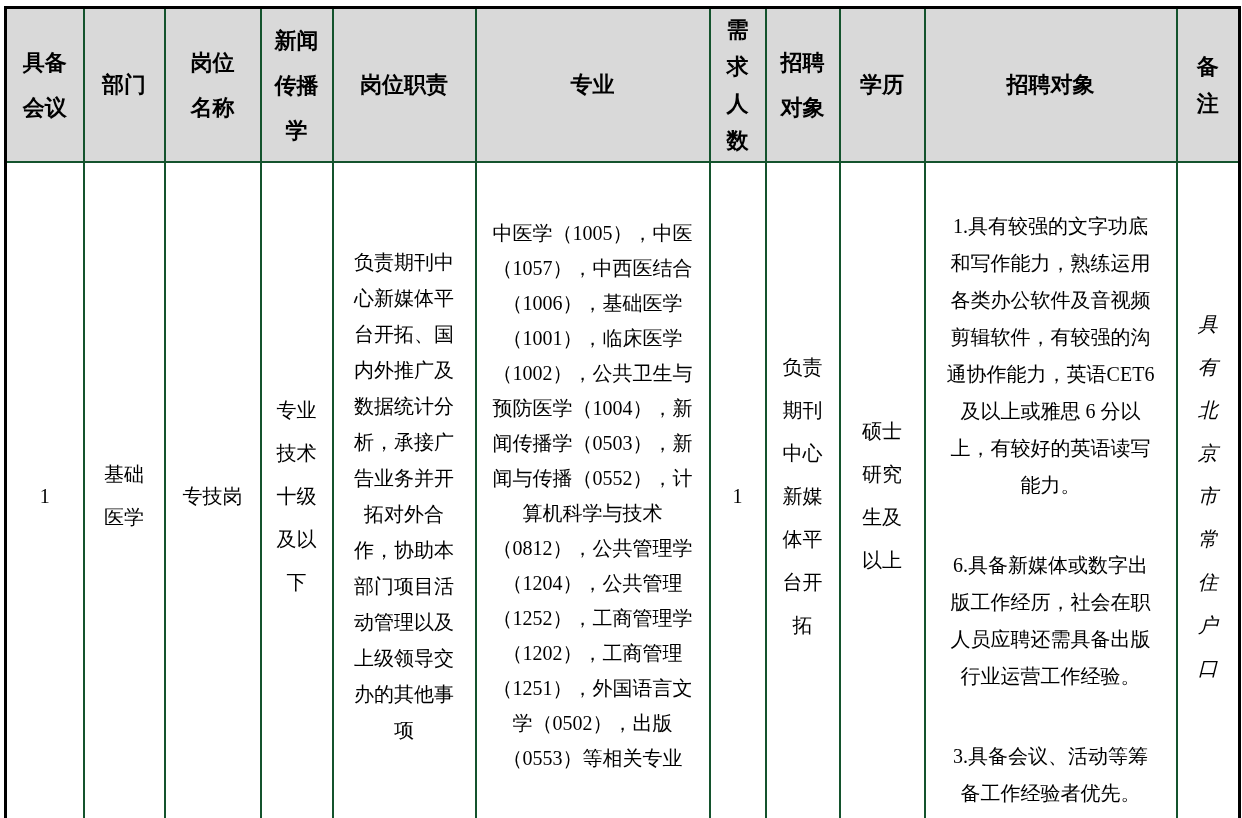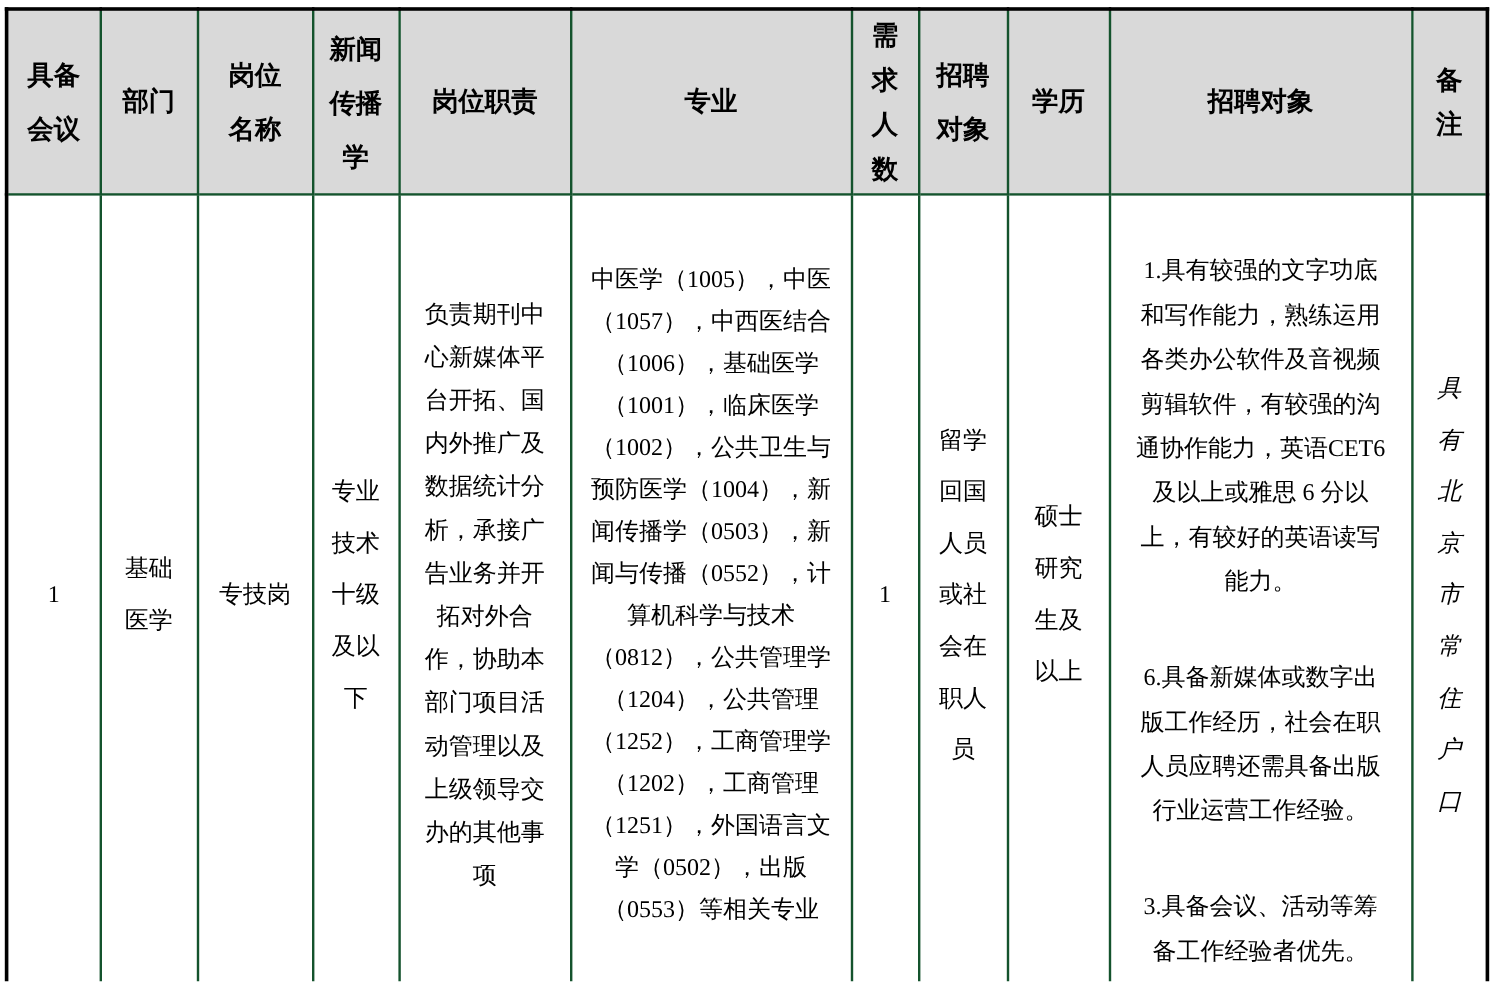--- a/index.html
+++ b/index.html
@@ -92,21 +92,21 @@
     </thead>
     <tbody>
       <tr>
         <td class="cell-headcount"><span>1</span></td>
         <td><span class="wrap w2">基础医学</span></td>
         <td><span>专技岗</span></td>
         <td><span class="wrap w2">专业技术十级及以下</span></td>
         <td><span class="wrap w-duties">负责期刊中心新媒体平台开拓、国内外推广及数据统计分析，承接广告业务并开拓对外合作，协助本部门项目活动管理以及上级领导交办的其他事项</span></td>
         <td><span class="wrap w-majors">中医学（1005），中医（1057），中西医结合（1006），基础医学（1001），临床医学（1002），公共卫生与预防医学（1004），新闻传播学（0503），新闻与传播（0552），计算机科学与技术（0812），公共管理学（1204），公共管理（1252），工商管理学（1202），工商管理（1251），外国语言文学（0502），出版（0553）等相关专业</span></td>
         <td class="cell-headcount"><span>1</span></td>
-        <td><span class="wrap w2">留学回国人员或社会在职人员</span></td>
+        <td><span class="wrap w2">负责期刊中心新媒体平台开拓</span></td>
         <td><span class="wrap w2">硕士研究生及以上</span></td>
         <td>
           <p class="req"><span class="wrap w-other">1.具有较强的文字功底和写作能力，熟练运用各类办公软件及音视频剪辑软件，有较强的沟通协作能力，英语CET6 及以上或雅思 6 分以上，有较好的英语读写能力。</span></p>
           <p class="req"><span class="wrap w-other">6.具备新媒体或数字出版工作经历，社会在职人员应聘还需具备出版行业运营工作经验。</span></p>
           <p class="req"><span class="wrap w-other">3.具备会议、活动等筹备工作经验者优先。</span></p>
         </td>
         <td><span class="wrap w1">具有北京市常住户口</span></td>
       </tr>
     </tbody>
   </table>

